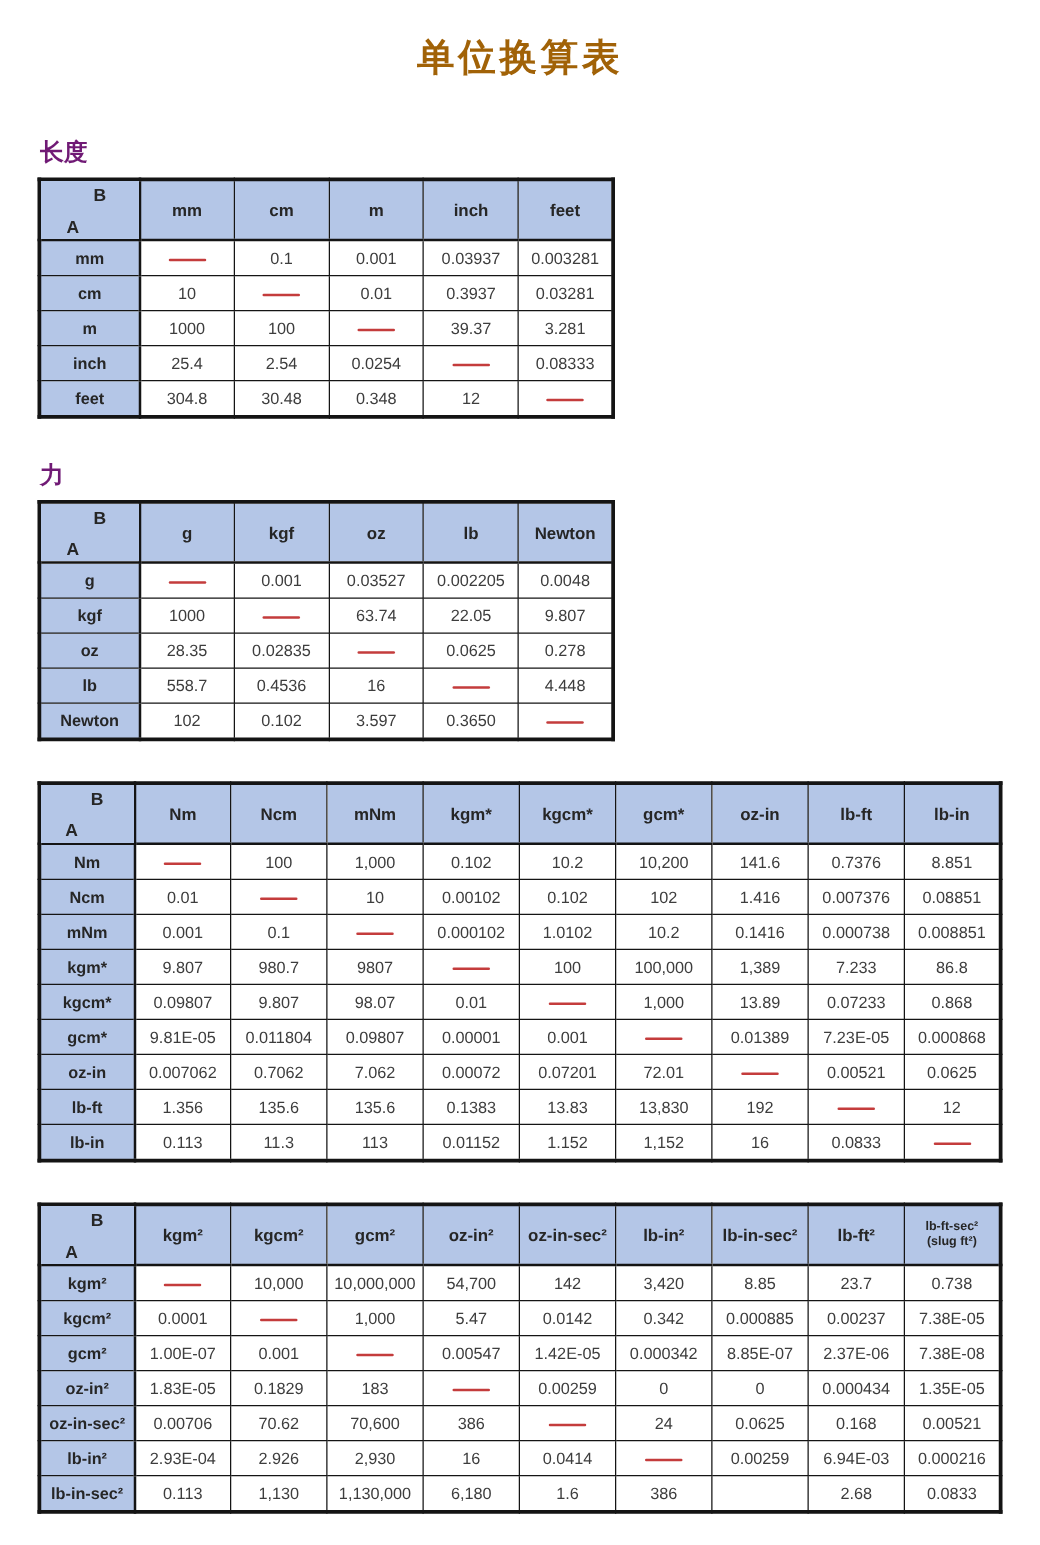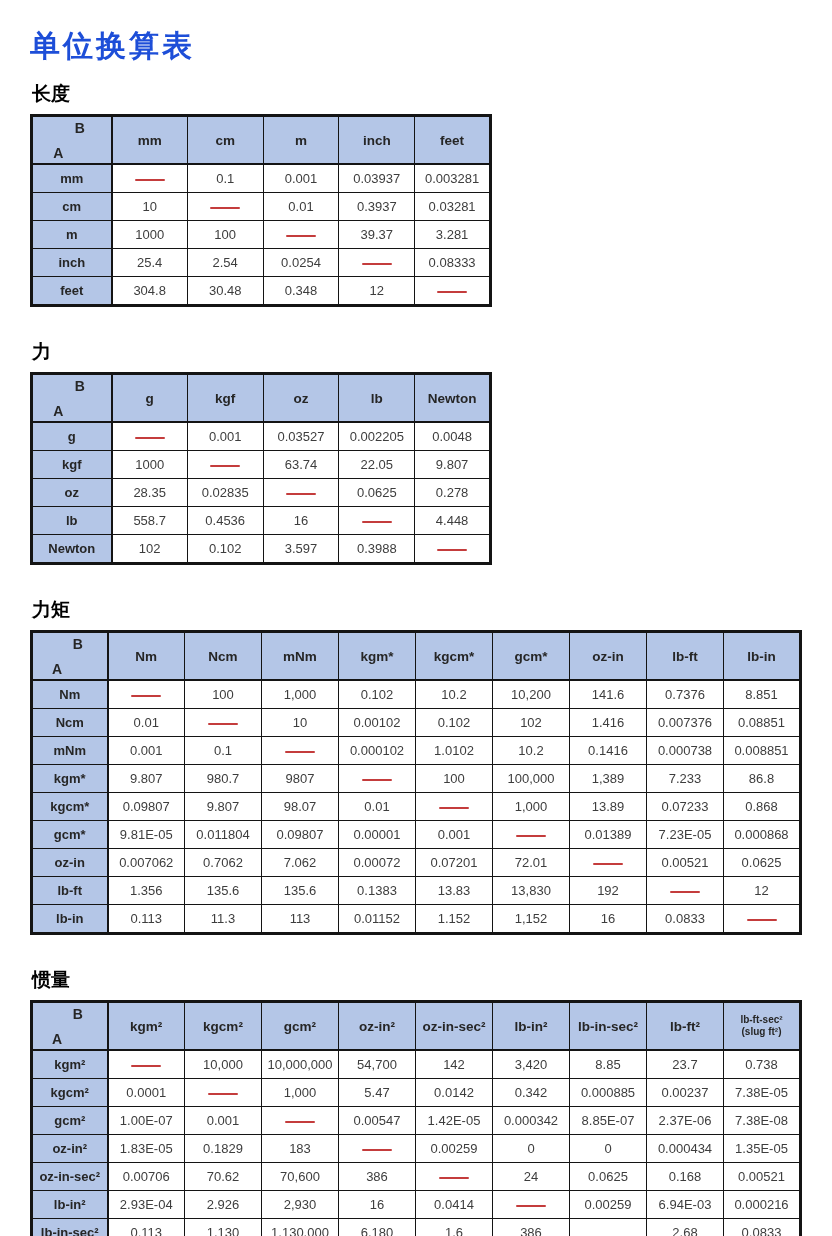--- a/index.html
+++ b/index.html
@@ -9,31 +9,32 @@
     font-family: "Liberation Sans", "DejaVu Sans", sans-serif;
   }
   .page {
     width: 832px;
     min-height: 1236px;
     box-sizing: border-box;
     padding: 16px 30px 30px 30px;
     background: #ffffff;
   }
   .main-title {
+    text-align: center;
     font-size: 30px;
     font-weight: bold;
-    color: #1d4ed8;
+    color: #a16207;
     letter-spacing: 3px;
-    margin: 10px 0 14px 0;
+    margin: 10px 0 42px 0;
   }
   .section { margin-bottom: 32px; }
   .section-label {
     font-size: 19px;
     font-weight: bold;
-    color: #000000;
+    color: #701a75;
     margin: 0 0 7px 2px;
   }
   table.conv {
     border-collapse: collapse;
     table-layout: fixed;
     border: 3px solid #141414;
   }
   table.conv.narrow { width: 462px; }
   table.conv.wide   { width: 772px; }
   table.conv th, table.conv td {
@@ -221,28 +222,27 @@
               <td>0.4536</td>
               <td>16</td>
               <td><span class="dash"></span></td>
               <td>4.448</td>
             </tr>
             <tr>
               <th>Newton</th>
               <td>102</td>
               <td>0.102</td>
               <td>3.597</td>
-              <td>0.3988</td>
+              <td>0.3650</td>
               <td><span class="dash"></span></td>
             </tr>
           </tbody>
         </table>
       </div>
       <div class="section">
-        <h2 class="section-label">力矩</h2>
         <table class="conv wide">
           <colgroup>
             <col style="width: 76px;">
             <col>
             <col>
             <col>
             <col>
             <col>
             <col>
             <col>
@@ -369,21 +369,20 @@
               <td>1.152</td>
               <td>1,152</td>
               <td>16</td>
               <td>0.0833</td>
               <td><span class="dash"></span></td>
             </tr>
           </tbody>
         </table>
       </div>
       <div class="section">
-        <h2 class="section-label">惯量</h2>
         <table class="conv wide">
           <colgroup>
             <col style="width: 76px;">
             <col>
             <col>
             <col>
             <col>
             <col>
             <col>
             <col>

